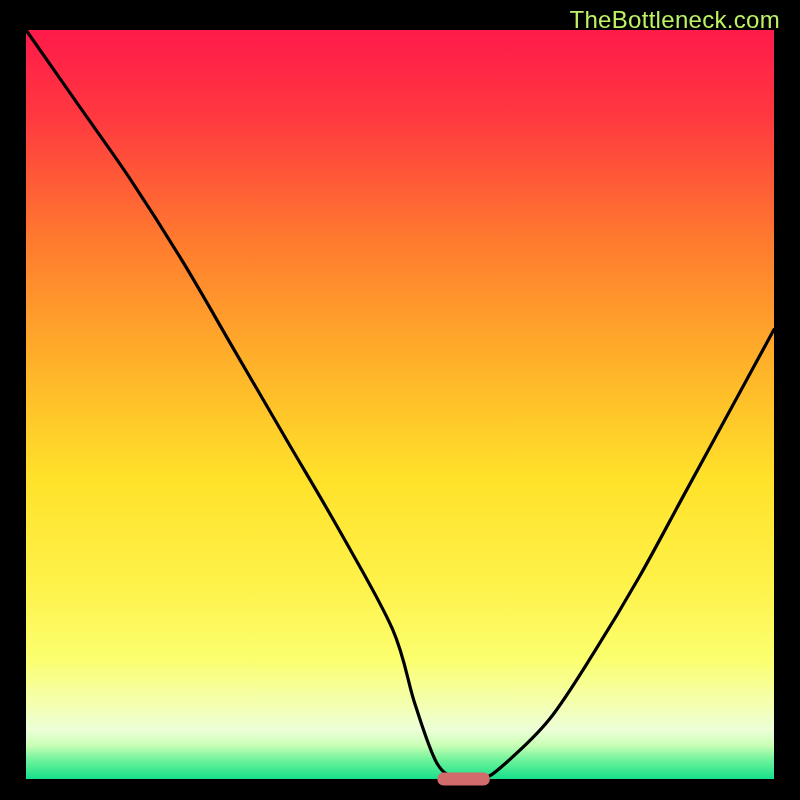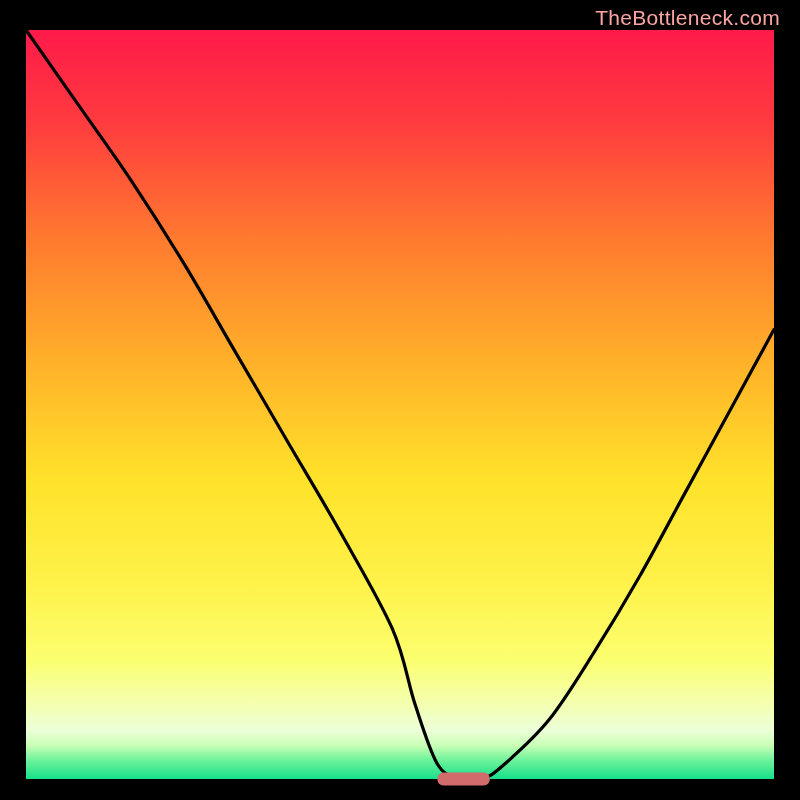--- a/index.html
+++ b/index.html
@@ -13,22 +13,22 @@
   }
   .plot-wrapper {
     position: relative;
     width: 800px;
     height: 800px;
   }
   .watermark {
     position: absolute;
     top: 6px;
     right: 20px;
-    color: #fca5a5;
-    font-size: 21px;
+    color: #bef264;
+    font-size: 24px;
     font-weight: 500;
     letter-spacing: 0.3px;
     z-index: 20;
   }
   svg.plot {
     position: absolute;
     left: 0;
     top: 0;
   }
 </style>

